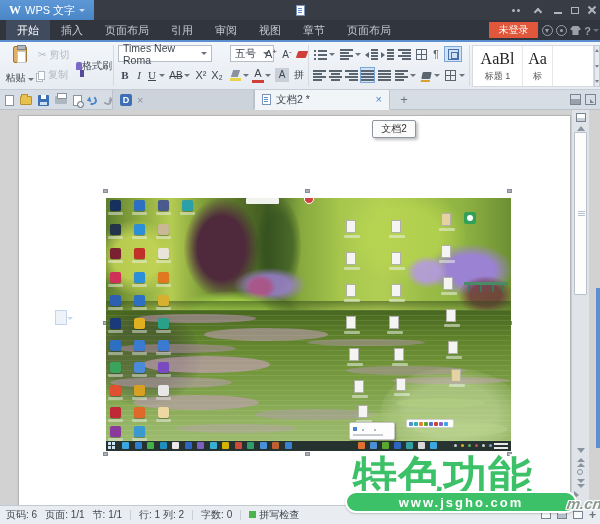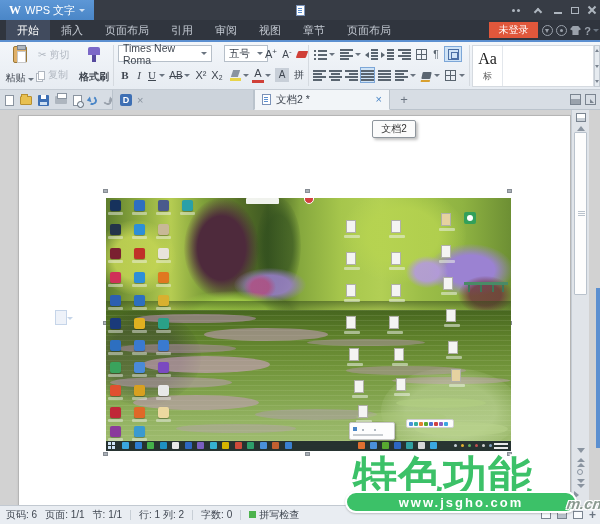--- a/index.html
+++ b/index.html
@@ -41,21 +41,21 @@
   .gsep{position:absolute;top:3px;width:1px;height:41px;background:#d5dae0;}
   .rlabel{font-size:10px;color:#3f4650;white-space:nowrap;}
   .gray .rlabel{color:#b0b7c0;}
   .paste-btn{position:absolute;left:5px;top:2px;width:30px;height:43px;display:flex;flex-direction:column;align-items:center;justify-content:space-between;padding:2px 0;}
   .i-paste{width:14px;height:17px;background:#e0b068;border:1px solid #9a7838;border-radius:2px;position:relative;}
   .i-paste::before{content:"";position:absolute;left:3px;top:-2px;width:7px;height:3px;background:#aeb6bf;border:1px solid #7a8490;}
   .i-paste::after{content:"";position:absolute;left:3px;top:4px;width:7px;height:10px;background:#fff;border:1px solid #c8c8c8;}
   .mini-btn{position:absolute;height:14px;display:flex;align-items:center;gap:3px;}
   .i-scis{font-size:10px;color:#b0b7c0;line-height:10px;}
   .i-copy{width:7px;height:9px;border:1px solid #b0b7c0;background:#fff;box-shadow:-2px 2px 0 -1px #fff,-2px 2px 0 0 #b0b7c0;}
-  .painter-btn{position:absolute;left:76px;top:2px;width:36px;height:43px;display:flex;flex-direction:column;align-items:center;justify-content:space-between;padding:3px 0;font-weight:bold;}
+  .painter-btn{position:absolute;left:76px;top:2px;width:36px;height:43px;display:flex;flex-direction:row;align-items:center;justify-content:space-between;padding:3px 0;}
   .i-painter{width:12px;height:8px;background:#7b68c8;border-radius:2px 2px 0 0;position:relative;}
   .i-painter::after{content:"";position:absolute;left:4px;top:8px;width:4px;height:7px;background:#55499e;}
   .selbox{position:absolute;top:3px;height:17px;background:#fff;border:1px solid #b6bfc9;display:flex;align-items:center;justify-content:space-between;padding:0 4px;font-size:10.5px;color:#3f4650;}
   .fbtn{position:absolute;display:flex;align-items:center;justify-content:center;height:16px;color:#3f4650;font-size:11px;}
   .fbtn.row1{top:4px;}.fbtn.row2{top:25px;}
   .serif{font-family:"Liberation Serif",serif;}
   .sel{background:#cfe3f6;border:1px solid #7da7d8;}
   .i-eraser{width:10px;height:7px;background:#d04038;transform:skewX(-20deg);border-radius:1px;}
   .i-hl{width:11px;height:11px;position:relative;}
   .i-hl::before{content:"";position:absolute;left:2px;top:0;width:7px;height:7px;background:#8a94a0;transform:skewX(-18deg);}
@@ -262,21 +262,21 @@
   <div class="painter-btn">
     <span class="i-painter"></span>
     <span class="rlabel">格式刷</span>
   </div>
   <div class="gsep" style="left:113px"></div>
 
   <div class="selbox" style="left:118px;width:94px">
     <span>Times New Roma</span>
       <span class="caret dark"></span>
   </div>
-  <div class="selbox" style="left:224px;width:44px">
+  <div class="selbox" style="left:230px;width:44px">
     <span>五号</span>
       <span class="caret dark"></span>
   </div>
   <div class="fbtn row1" style="left:264px;width:14px">
       <span>A</span>
       <span style="font-size:8px;margin-top:-6px">+</span>
     </div>
   <div class="fbtn row1" style="left:280px;width:14px;font-size:10px">
       <span>A</span>
       <span style="font-size:8px;margin-top:-6px">-</span>
@@ -375,20 +375,24 @@
   <div class="fbtn row2" style="left:443px;width:15px">
       <span class="i-grid"></span>
     </div>
   <div class="fbtn row2" style="left:458px;width:8px">
       <span class="caret dark"></span>
     </div>
 
   <div class="gsep" style="left:469px"></div>
 
   <div class="styles-gallery">
+    <div class="style-card" style="width:50px">
+      <span class="prev serif" style="font-size:16px">AaBl</span>
+      <span class="lab">标题 1</span>
+    </div>
     <div class="style-card" style="width:30px">
       <span class="prev serif" style="font-size:16px">Aa</span>
       <span class="lab">标</span>
     </div>
   </div>
   <div class="style-scroll">
     <span class="tri-up"></span>
     <span class="tri-dn"></span>
     <span class="tri-dn"></span>
   </div>

